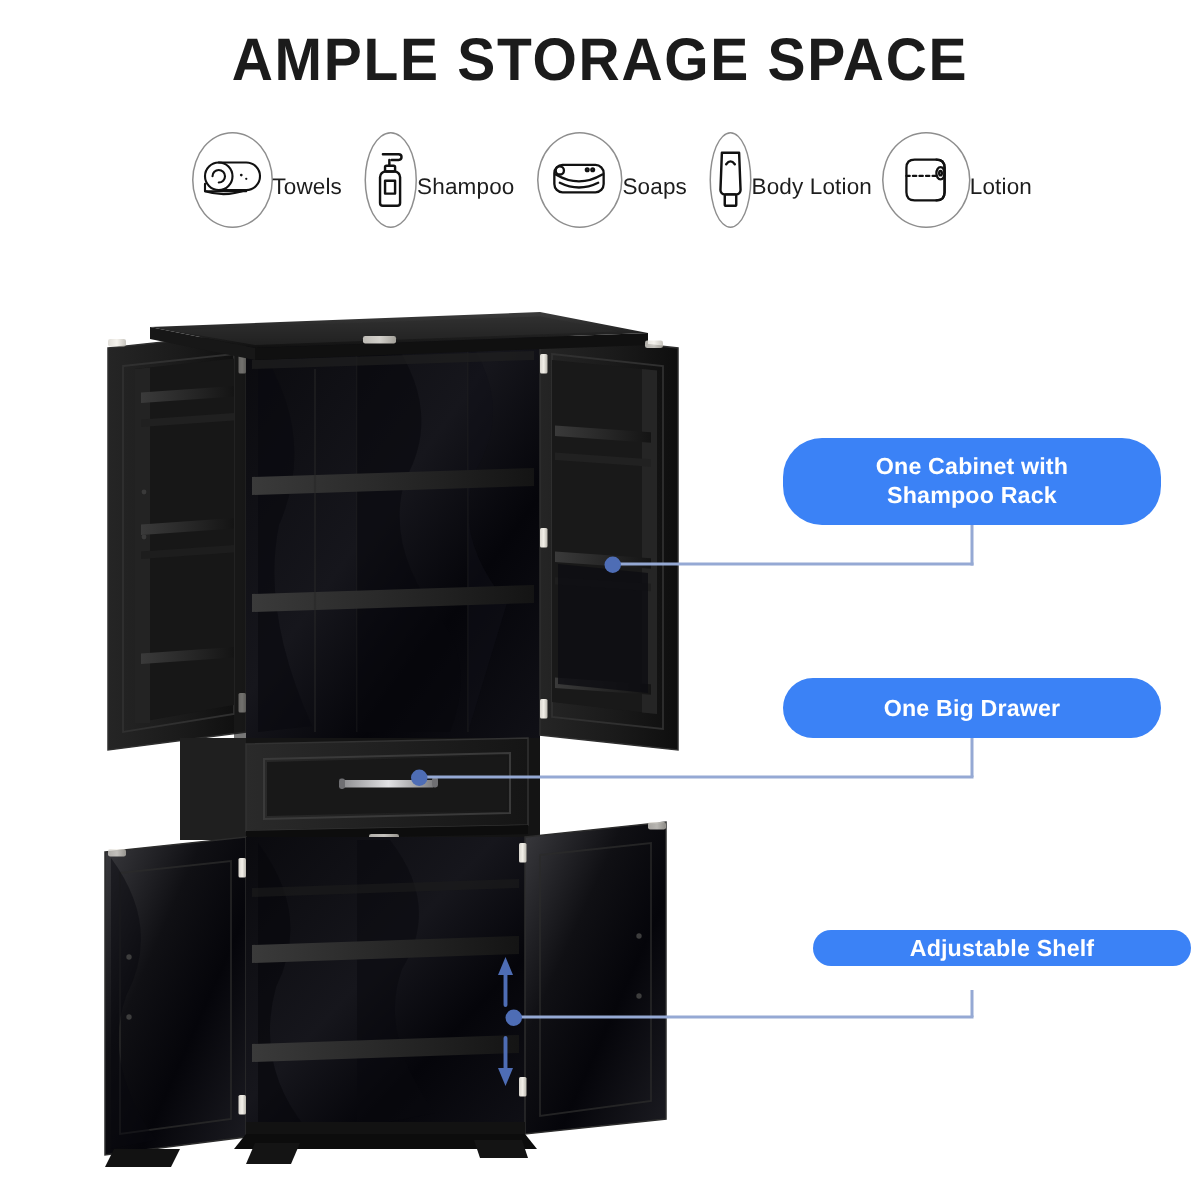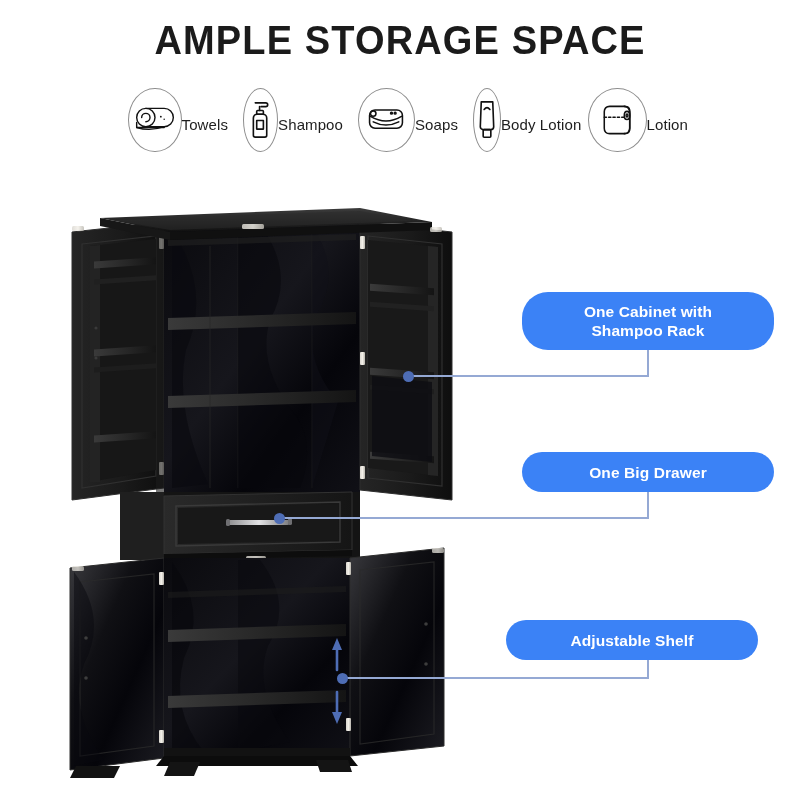--- a/index.html
+++ b/index.html
@@ -30,21 +30,21 @@
 
   
   .pill{
     position:absolute;border-radius:26px;background:#3b82f6;color:#fff;
     display:flex;align-items:center;justify-content:center;text-align:center;
     font-size:15.5px;font-weight:700;line-height:19px;letter-spacing:.1px;
     box-shadow:0 0 0 0 rgba(0,0,0,0);
   }
   .pill1{left:522px;top:292px;width:252px;height:58px;}
   .pill2{left:522px;top:452px;width:252px;height:40px;}
-  .pill3{left:506px;top:620px;width:252px;height:40px;}
+  .pill3{left:542px;top:620px;width:252px;height:24px;}
 
   
   .lead{position:absolute;background:#95a9d4;}
   .dot{position:absolute;width:11px;height:11px;border-radius:50%;background:#4e6db5;}
 
   
   .cab{position:absolute;left:60px;top:200px;width:400px;height:580px;}
 </style>
 </head>
 <body>

